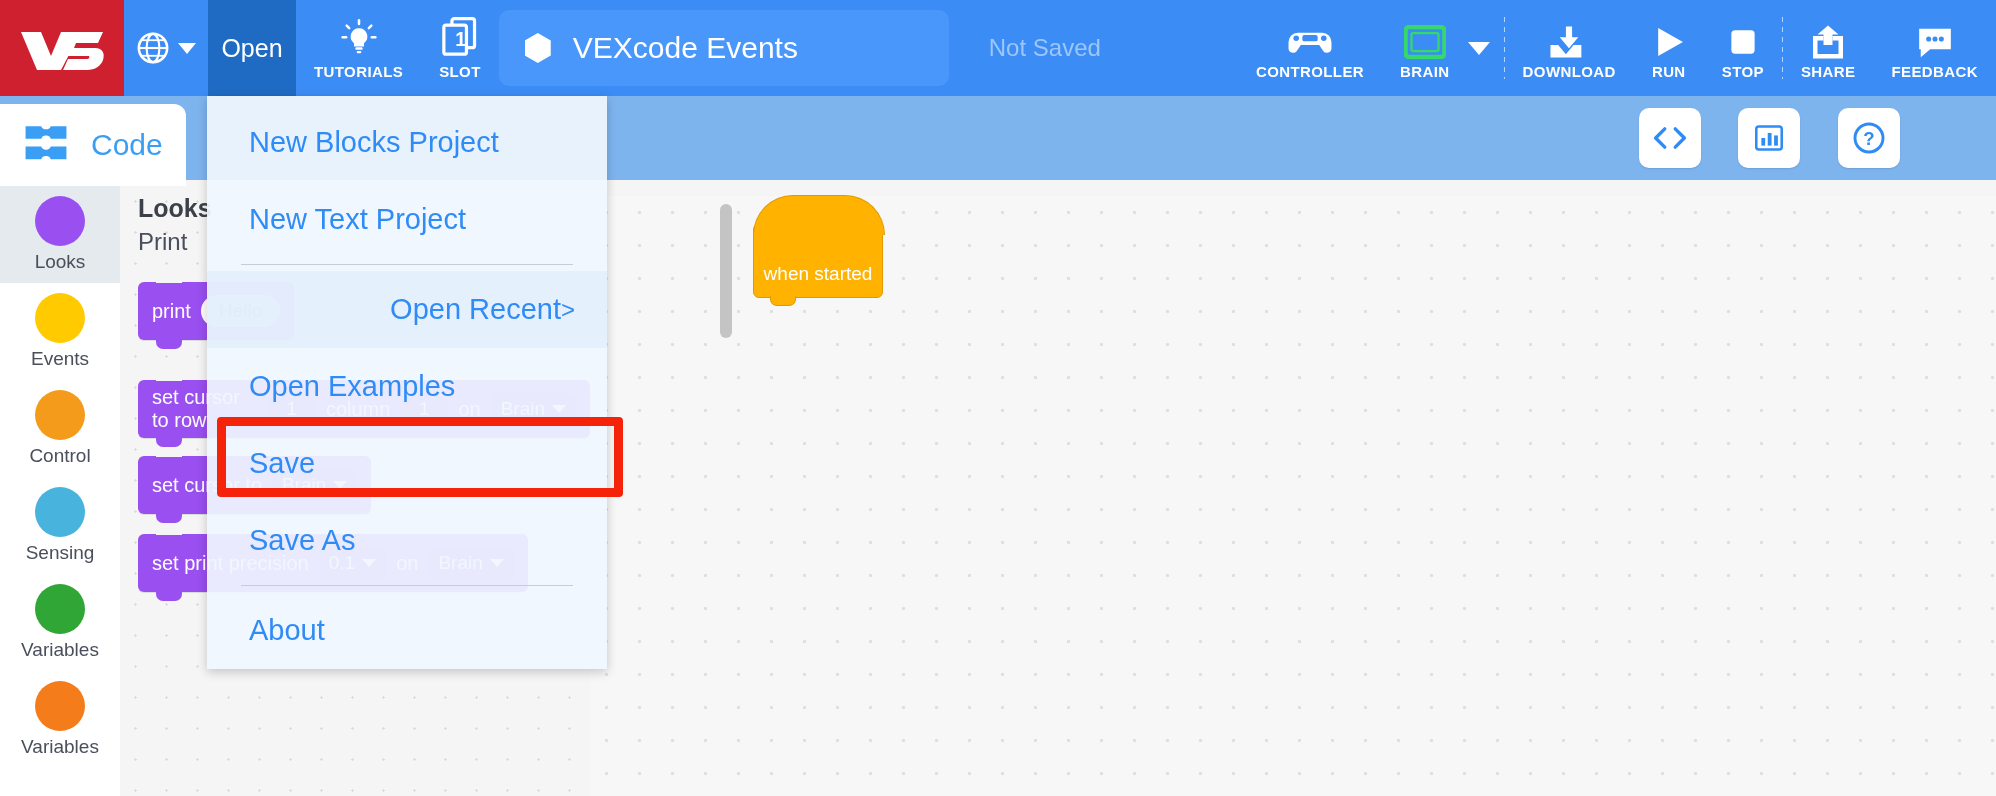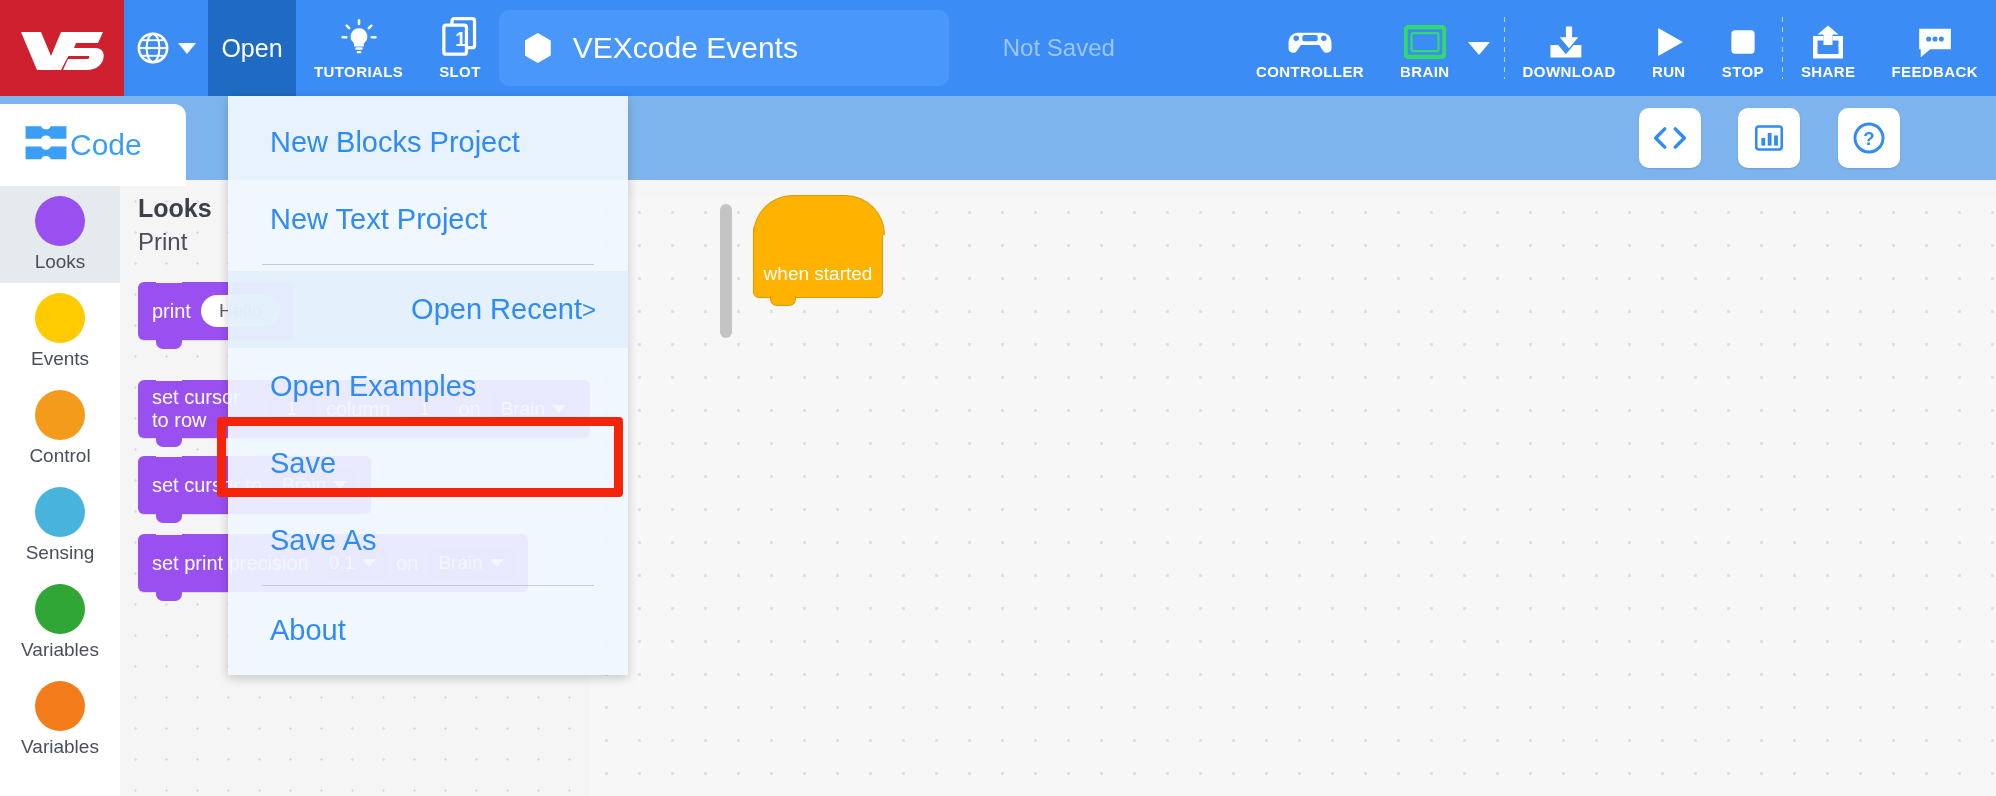--- a/index.html
+++ b/index.html
@@ -50,21 +50,21 @@
     background: #4a97fb; border-radius: 10px;
     display: flex; align-items: center; padding: 0 26px; gap: 22px;
     cursor: pointer;
   }
   .hexagon {
     width: 26px; height: 30px; background: #fff;
     clip-path: polygon(50% 0%, 100% 25%, 100% 75%, 50% 100%, 0% 75%, 0% 25%);
   }
   .project-name { color: #fff; font-size: 30px; }
 
-  .not-saved { color: #9dc6fb; font-size: 24px; padding: 0 54px; align-self: center; }
+  .not-saved { color: #9dc6fb; font-size: 24px; padding: 0 40px; align-self: center; }
 
   .spacer { flex: 1; }
 
   .divider-dash {
     width: 1px; align-self: center; height: 62px;
     background: repeating-linear-gradient(#b7d6fd 0 5px, transparent 5px 10px);
   }
 
   
   .subbar {
@@ -75,21 +75,21 @@
     position: absolute; top: 12px; width: 62px; height: 60px;
     background: #fff; border-radius: 10px;
     display: flex; align-items: center; justify-content: center;
     cursor: pointer; box-shadow: 0 1px 2px rgba(0,0,0,.12);
   }
 
   
   .code-tab {
     position: absolute; left: 0; top: 104px; width: 186px; height: 82px;
     background: #fff; border-radius: 0 12px 0 0;
-    display: flex; align-items: center; gap: 0; padding-left: 22px;
+    display: flex; align-items: center; gap: 21px; padding-left: 22px;
     z-index: 40; cursor: pointer;
   }
   .code-tab-text { color: #3b9ef5; font-size: 30px; }
 
   
   .sidebar {
     position: absolute; left: 0; top: 186px; width: 120px; height: 610px;
     background: #fff; z-index: 30;
   }
   .cat {
@@ -163,24 +163,24 @@
     border-radius: 64px 64px 0 0;
   }
   .hat-notch {
     position: absolute; left: 16px; bottom: -9px; width: 26px; height: 10px;
     background: #ffb300; border-radius: 0 0 7px 7px;
     border-left: 1px solid #e09a00; border-right: 1px solid #e09a00; border-bottom: 1px solid #e09a00;
   }
 
   
   .dropdown {
-    position: absolute; left: 228px; top: 96px; width: 400px;
+    position: absolute; left: 207px; top: 96px; width: 400px;
     background: rgba(239,246,254,0.93);
     box-shadow: 0 3px 10px rgba(0,0,0,.2);
-    z-index: 100; padding: 8px 0 6px 0;
+    z-index: 100; padding: 8px 0 0 0;
   }
   .mi {
     height: 77px; display: flex; align-items: center; justify-content: space-between;
     padding: 0 32px 0 42px; color: #2f8bf5; font-size: 29px; cursor: pointer;
   }
   .mi.hover { background: rgba(222,235,252,0.62); justify-content: flex-end; }
   .mi-sep { height: 1px; background: #c7cdd4; margin: 6px 34px; }
   .mi-arrow { font-size: 24px; color: #2f8bf5; }
 
   .redbox {

